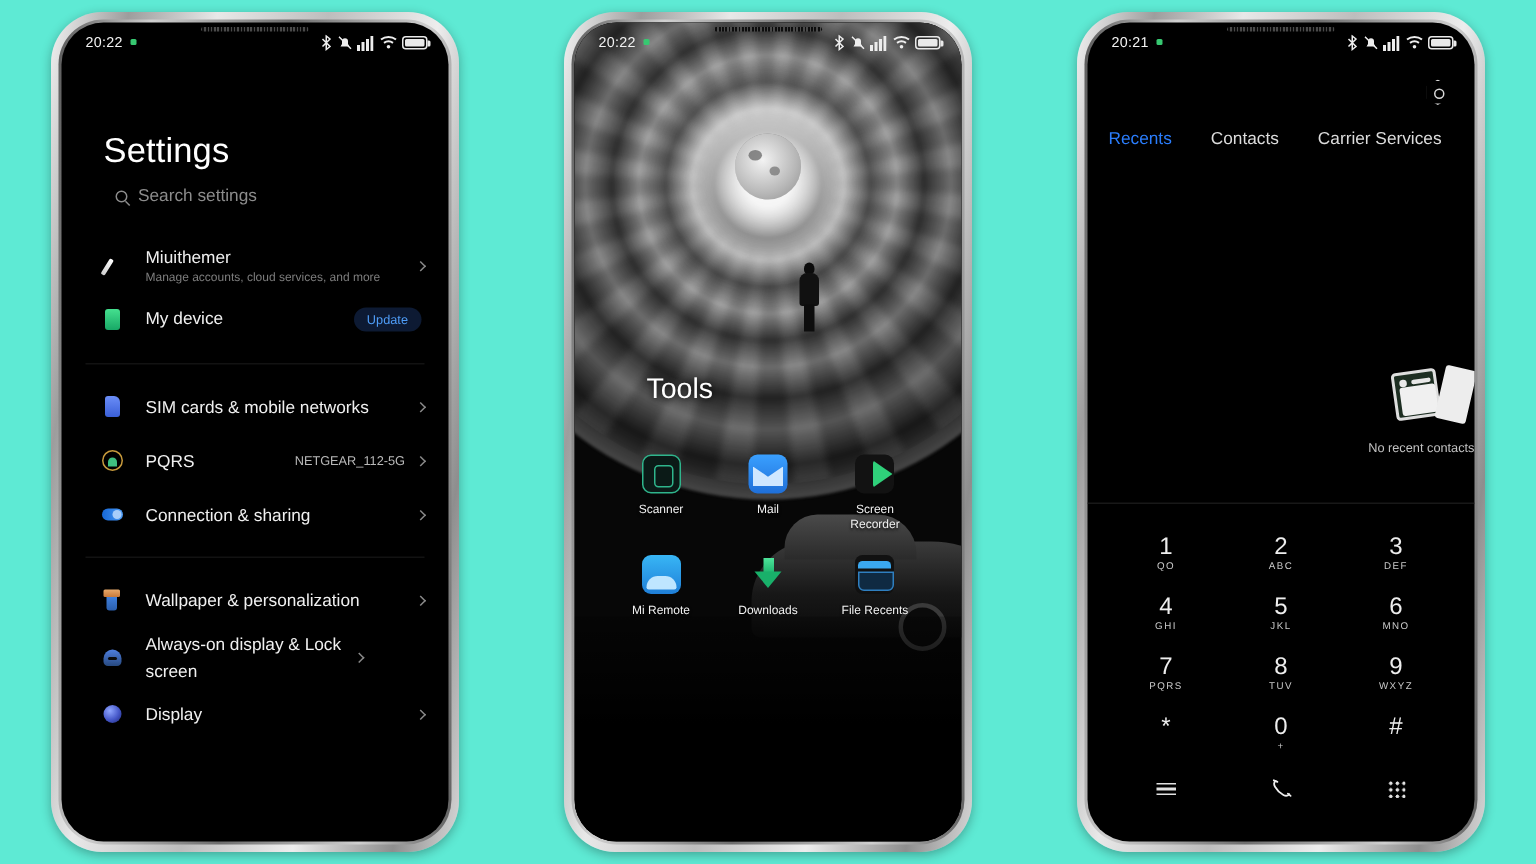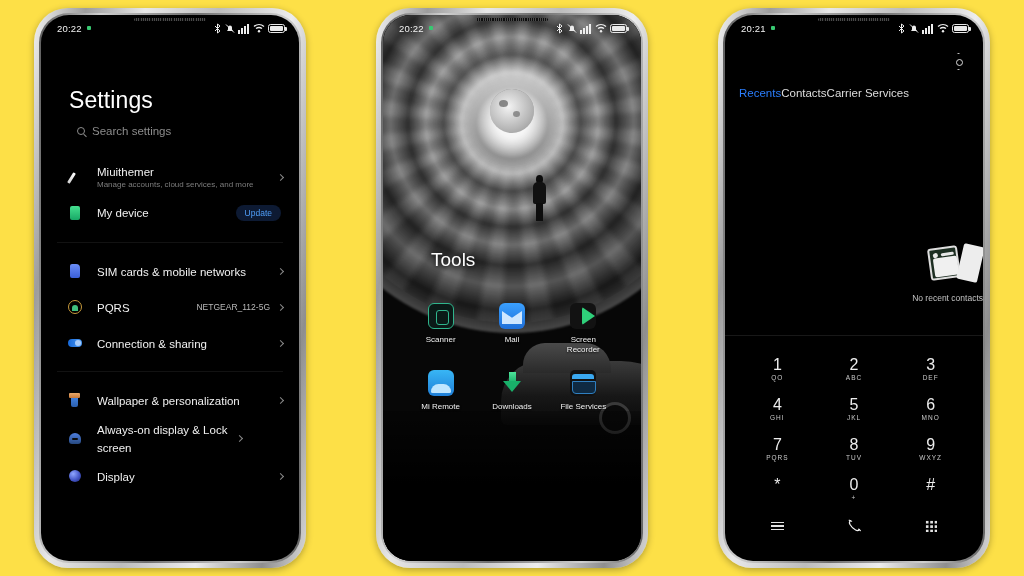--- a/index.html
+++ b/index.html
@@ -2,21 +2,21 @@
 <html><head>
 <meta charset="utf-8">
 <style>
   * { box-sizing: border-box; margin: 0; padding: 0; }
   html, body {
     width: 1024px; height: 576px;
     background: #ffffff;
     font-family: "Liberation Sans", sans-serif;
     overflow: hidden;
   }
-  .stage { position: relative; width: 1024px; height: 576px; background: #fde047; }
+  .stage { position: relative; width: 1024px; height: 576px; background: #5eead4; }
 
   
   .phone {
     position: absolute;
     width: 272px; height: 560px;
     top: 8px;
     border-radius: 34px;
     background: linear-gradient(100deg,#f2f2f2 0%,#9d9d9d 14%,#e8e8e8 30%,#bdbdbd 50%,#ededed 70%,#8e8e8e 88%,#d8d8d8 100%);
     padding: 5px;
     box-shadow: 0 2px 7px rgba(0,0,0,0.30);
@@ -245,21 +245,21 @@
   
   .gear-btn { position:absolute; right:16px; top:38px; width:17px; height:17px; }
   .gear-btn .hex {
     position:absolute; inset:0;
     border:1.5px solid #d8d8d8;
     clip-path: polygon(50% 0,93% 25%,93% 75%,50% 100%,7% 75%,7% 25%);
   }
   .gear-btn .hex:after { content:""; position:absolute; left:4.5px; top:4.5px;
     width:5px;height:5px; border:1.5px solid #d8d8d8; border-radius:50%; }
 
-  .tabs { position:absolute; top:72px; left:14px; right:10px; display:flex; gap:0; }
+  .tabs { position:absolute; top:72px; left:14px; right:10px; display:flex; gap:26px; }
   .tab { font-size:11.5px; color:#dcdcdc; }
   .tab.active { color:#2a7dfc; }
 
   .search-contacts {
     position:absolute; top:100px; left:22px; right:22px; height:25px;
     background:#1b1b1b; border-radius:13px;
     display:flex; align-items:center; padding-left:26px;
     font-size:9.5px; color:#6e6e6e;
   }
   .search-contacts .mag2 {
@@ -517,21 +517,21 @@
           <div class="app">
             <span class="aicon">
                   <i class="i-dl"></i>
                 </span>
             <span class="alabel">Downloads</span>
           </div>
           <div class="app">
             <span class="aicon">
                   <i class="i-file"></i>
                 </span>
-            <span class="alabel">File Services</span>
+            <span class="alabel">File Recents</span>
           </div>
         </div>
       </div>
     </div>
    </div>
   </div>
 
   <div class="phone p3">
    <div class="inner-ring">
     <div class="screen">

